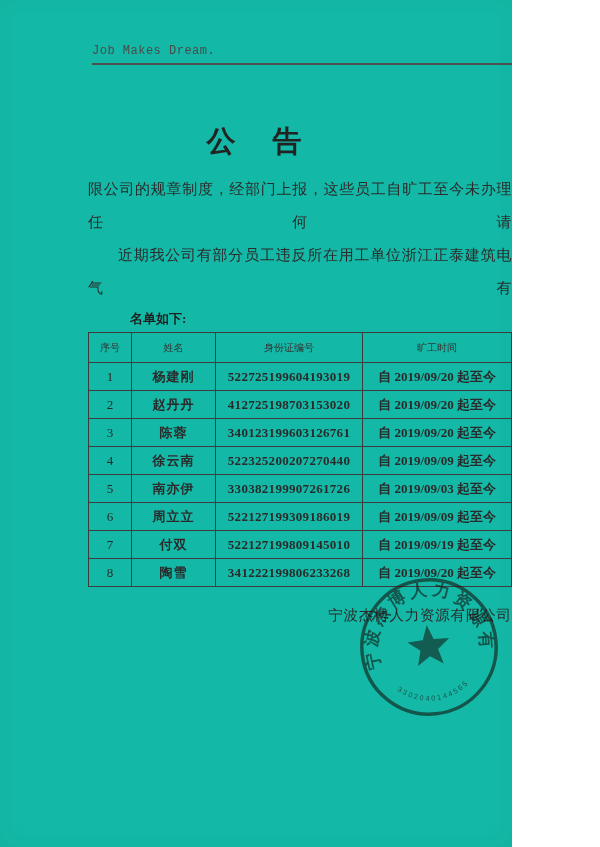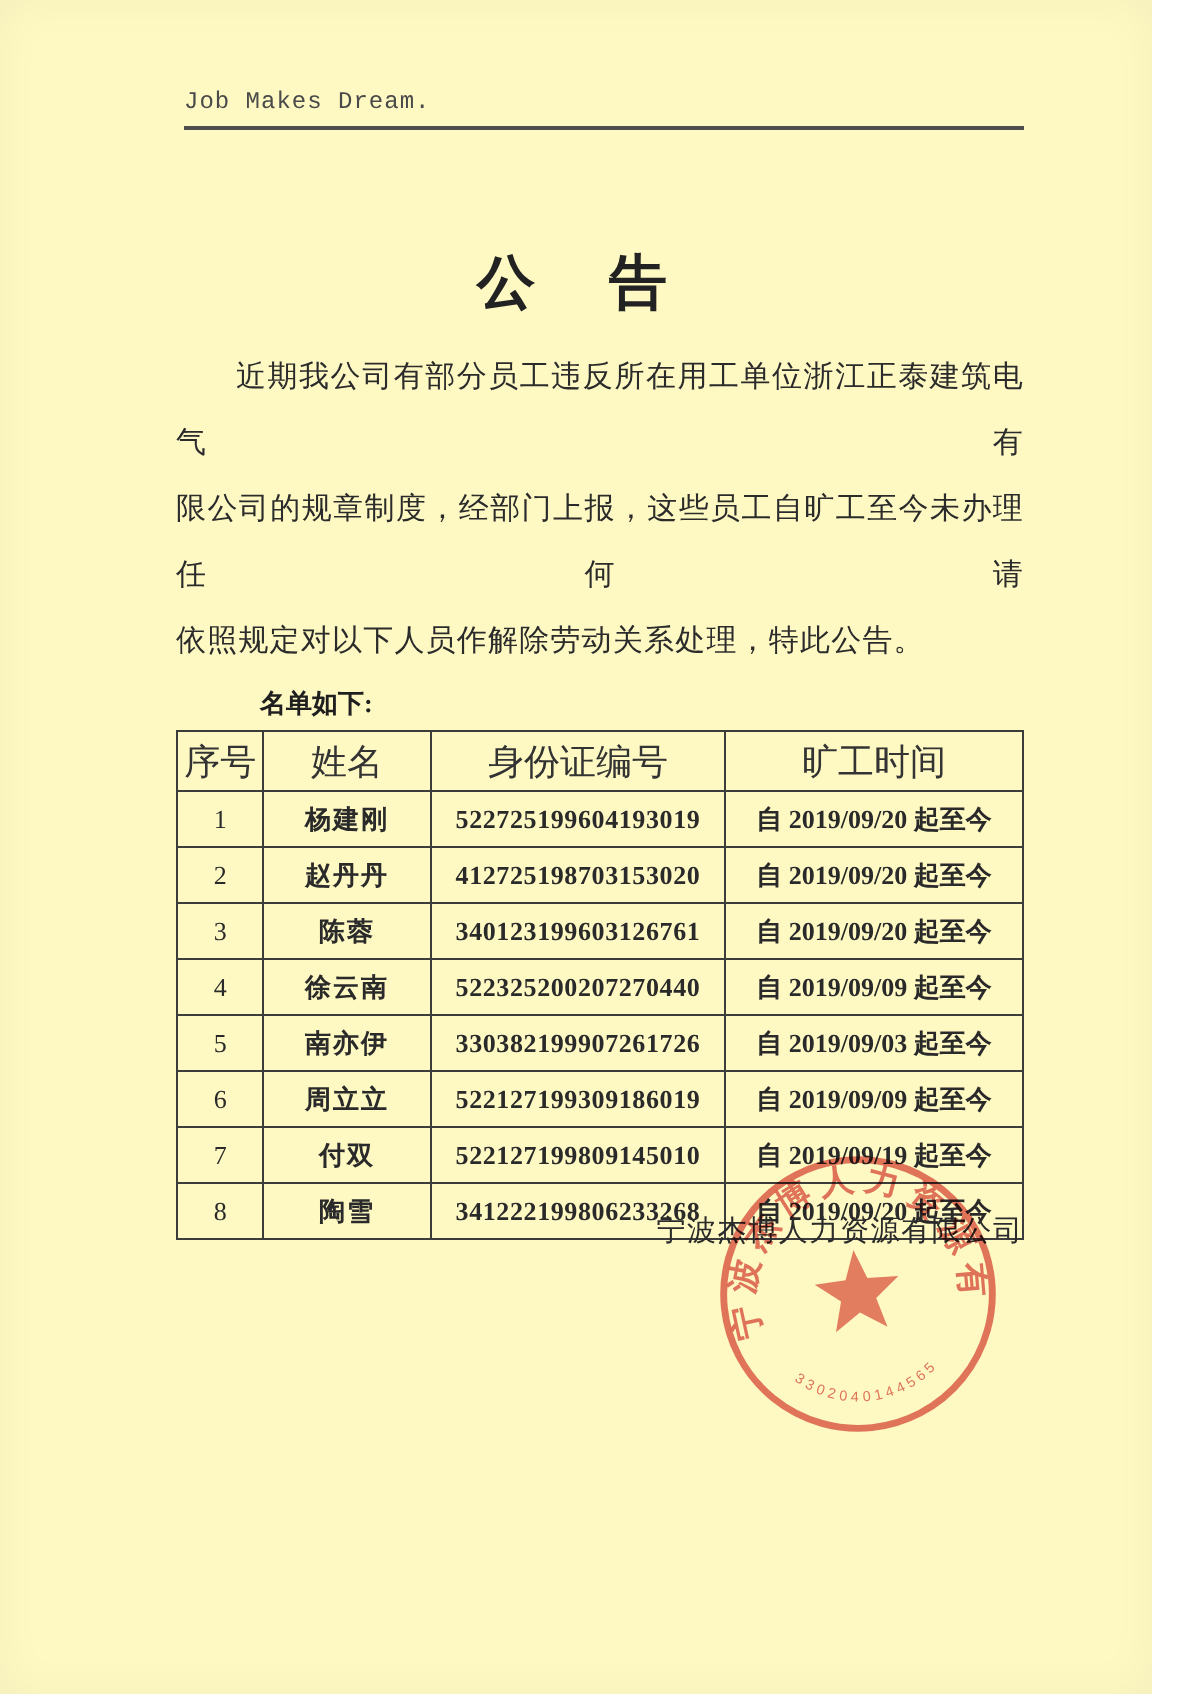--- a/index.html
+++ b/index.html
@@ -1,20 +1,20 @@
 <!DOCTYPE html>
 <html><head>
 <meta charset="utf-8">
 <style>
   * { margin:0; padding:0; box-sizing:border-box; }
   html,body { background:#ffffff; }
   .page {
     position:relative;
-    width:576px; height:847px;
-    background:#fef9c3;
+    width:512px; height:847px;
+    background:#14b8a6;
     font-family:"Liberation Serif","DejaVu Serif",serif;
     color:#2b2b2b;
     overflow:hidden;
     box-shadow:inset 0 0 24px rgba(0,0,0,0.04);
   }
   
   .header {
     position:absolute; top:44px; left:92px; width:420px;
     display:flex; justify-content:space-between; align-items:flex-end;
     border-bottom:2px solid #4f4f4f; padding-bottom:5px;
@@ -42,21 +42,21 @@
   
   table.roster {
     margin-top:4px; width:100%;
     border-collapse:collapse; table-layout:fixed;
   }
   table.roster td {
     border:1.4px solid #3c3c3c; height:28px;
     text-align:center; vertical-align:middle;
     font-size:13px; color:#2a2a2a; overflow:hidden;
   }
-  tr.head td { font-weight:normal; font-size:18px; color:#333; height:30px; }
+  tr.head td { font-weight:normal; font-size:10px; color:#333; height:30px; }
   td.c-seq  { font-size:13px; }
   td.c-name { font-weight:bold; font-size:14px; letter-spacing:1px; }
   td.c-id   { font-weight:bold; font-size:15px; font-family:"Liberation Serif","DejaVu Serif",serif; letter-spacing:0.3px; }
   td.c-per  { font-weight:bold; font-size:13.5px; }
   
   .footer { position:absolute; top:606px; left:300px; width:240px; text-align:center; }
   .company { font-size:14.5px; letter-spacing:0.8px; color:#2b2b2b; }
   .date { margin-top:13px; margin-left:36px; font-size:15px; letter-spacing:0.5px; color:#2b2b2b; }
   
   .stamp {
@@ -70,23 +70,22 @@
 
 <div class="page">
 
   <div class="header">
     <span>Job Makes Dream.</span>
   </div>
 
   <div class="title">公　告</div>
 
   <div class="content">
+    <div class="body-line">限公司的规章制度，经部门上报，这些员工自旷工至今未办理任何请</div>
     <div class="body-line first">近期我公司有部分员工违反所在用工单位浙江正泰建筑电气有</div>
-    <div class="body-line">限公司的规章制度，经部门上报，这些员工自旷工至今未办理任何请</div>
-    <div class="body-line last">依照规定对以下人员作解除劳动关系处理，特此公告。</div>
 
     <div class="list-label">名单如下:</div>
 
     <table class="roster">
       <colgroup>
         <col style="width:10.2%">
           <col style="width:19.8%">
           <col style="width:34.8%">
           <col style="width:35.2%">
       </colgroup>

